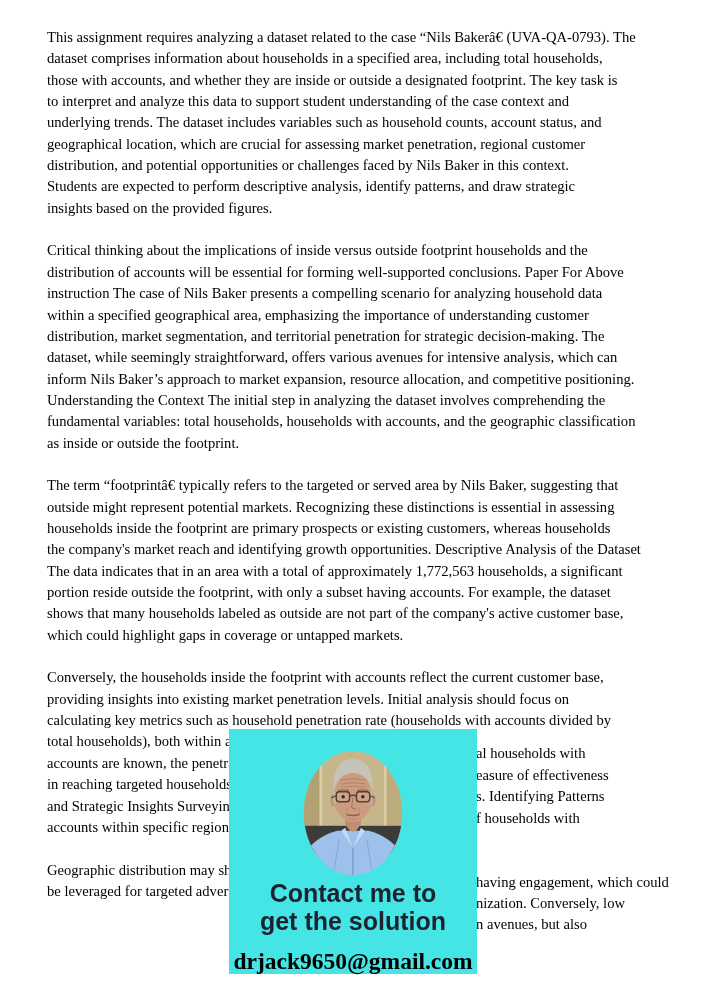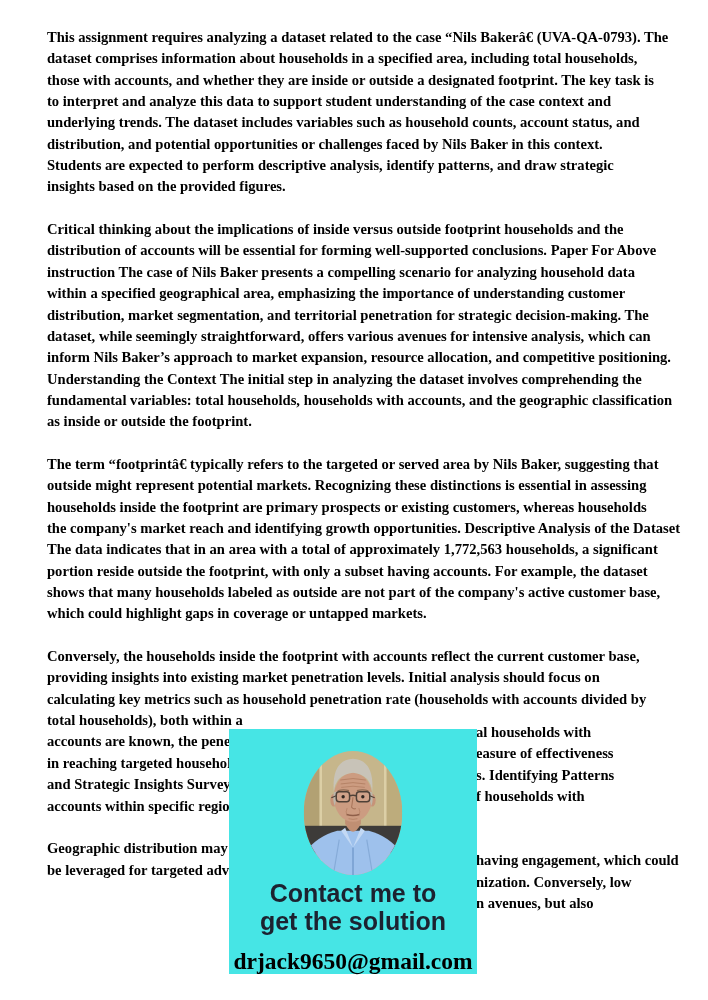--- a/index.html
+++ b/index.html
@@ -5,21 +5,21 @@
   html,body{margin:0;padding:0;background:#ffffff;}
   .page{
     position:relative;width:708px;height:1000px;background:#ffffff;
     overflow:hidden;font-family:"Liberation Serif","DejaVu Serif",serif;color:#000;
   }
   .text-col{position:absolute;left:47px;top:27px;width:618px;}
   .para{margin:0 0 21.4px 0;}
   .para.gap-before{margin-top:8px;}
   .line{
     position:relative;height:21.35px;line-height:21.35px;
-    font-size:14.6px;white-space:pre;font-weight:bold;
+    font-size:14.6px;white-space:pre;
   }
   .frag-right{position:absolute;left:429px;top:12px;}
   .overlay{
     position:absolute;left:229px;top:729px;width:248px;height:245px;
     z-index:5;display:flex;flex-direction:column;align-items:center;
     background:#46E5E5;
     justify-content:flex-end;
   }
   .avatar{margin-top:9px;width:100px;height:124px;}
   .avatar svg{display:block;width:100%;height:100%;}
@@ -38,20 +38,21 @@
 
 <div class="page" style="background: rgb(255, 255, 255);">
 
   <div class="text-col">
       <div class="para">
         <div class="line">This assignment requires analyzing a dataset related to the case “Nils Bakerâ€ (UVA-QA-0793). The</div>
         <div class="line">dataset comprises information about households in a specified area, including total households,</div>
         <div class="line">those with accounts, and whether they are inside or outside a designated footprint. The key task is</div>
         <div class="line">to interpret and analyze this data to support student understanding of the case context and</div>
         <div class="line">underlying trends. The dataset includes variables such as household counts, account status, and</div>
+        <div class="line">geographical location, which are crucial for assessing market penetration, regional customer</div>
         <div class="line">distribution, and potential opportunities or challenges faced by Nils Baker in this context.</div>
         <div class="line">Students are expected to perform descriptive analysis, identify patterns, and draw strategic</div>
         <div class="line">insights based on the provided figures.</div>
       </div>
       <div class="para">
         <div class="line">Critical thinking about the implications of inside versus outside footprint households and the</div>
         <div class="line">distribution of accounts will be essential for forming well-supported conclusions. Paper For Above</div>
         <div class="line">instruction The case of Nils Baker presents a compelling scenario for analyzing household data</div>
         <div class="line">within a specified geographical area, emphasizing the importance of understanding customer</div>
         <div class="line">distribution, market segmentation, and territorial penetration for strategic decision-making. The</div>

